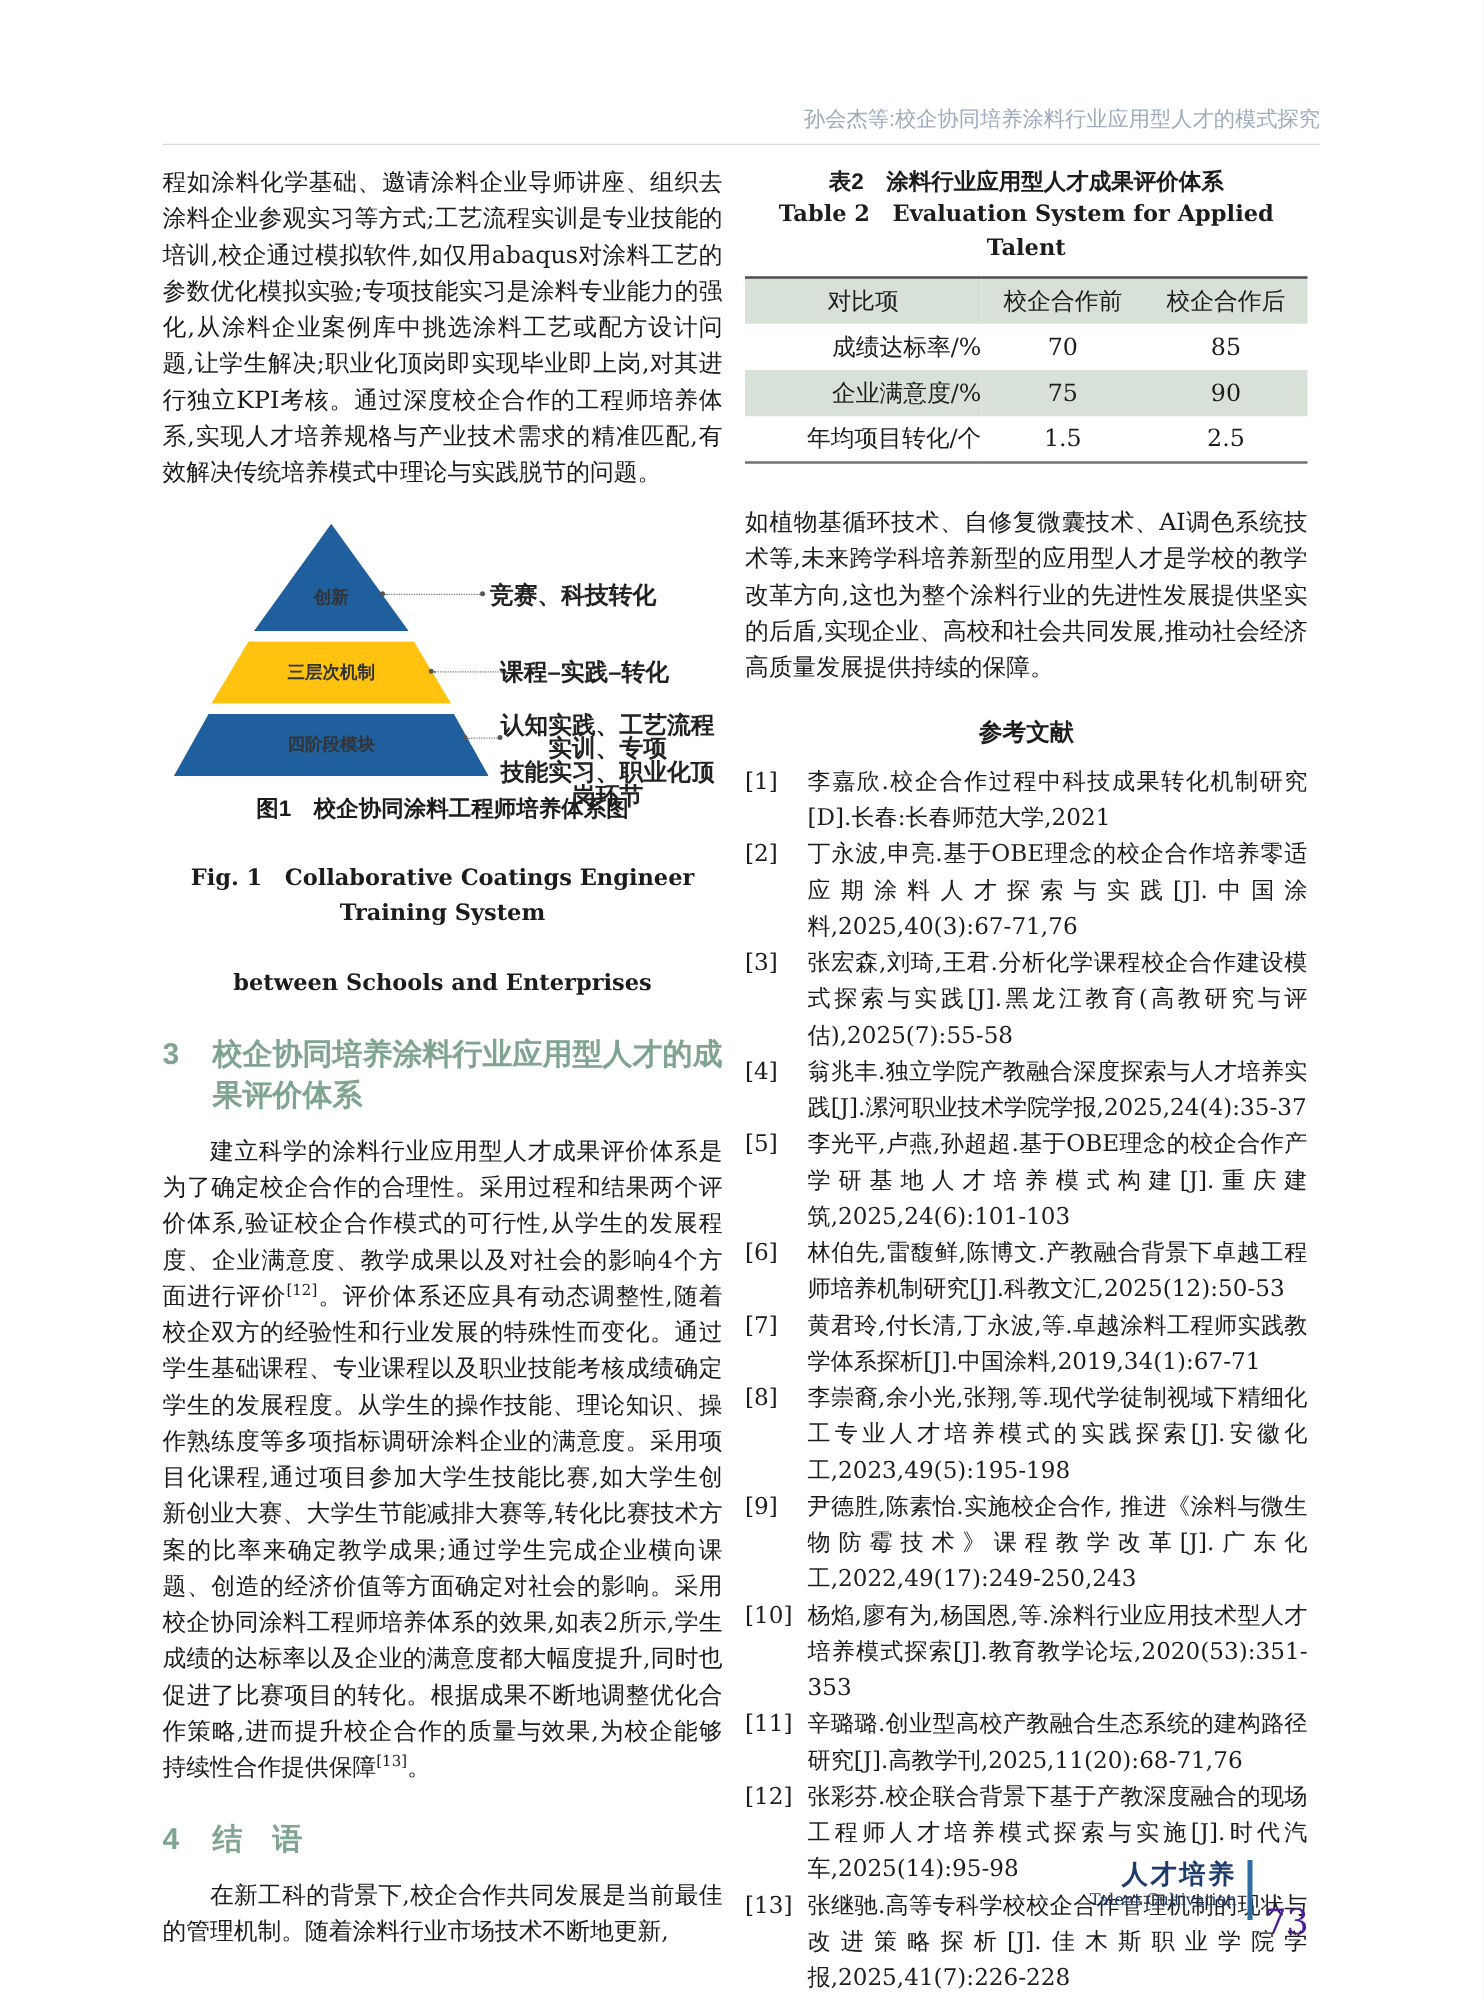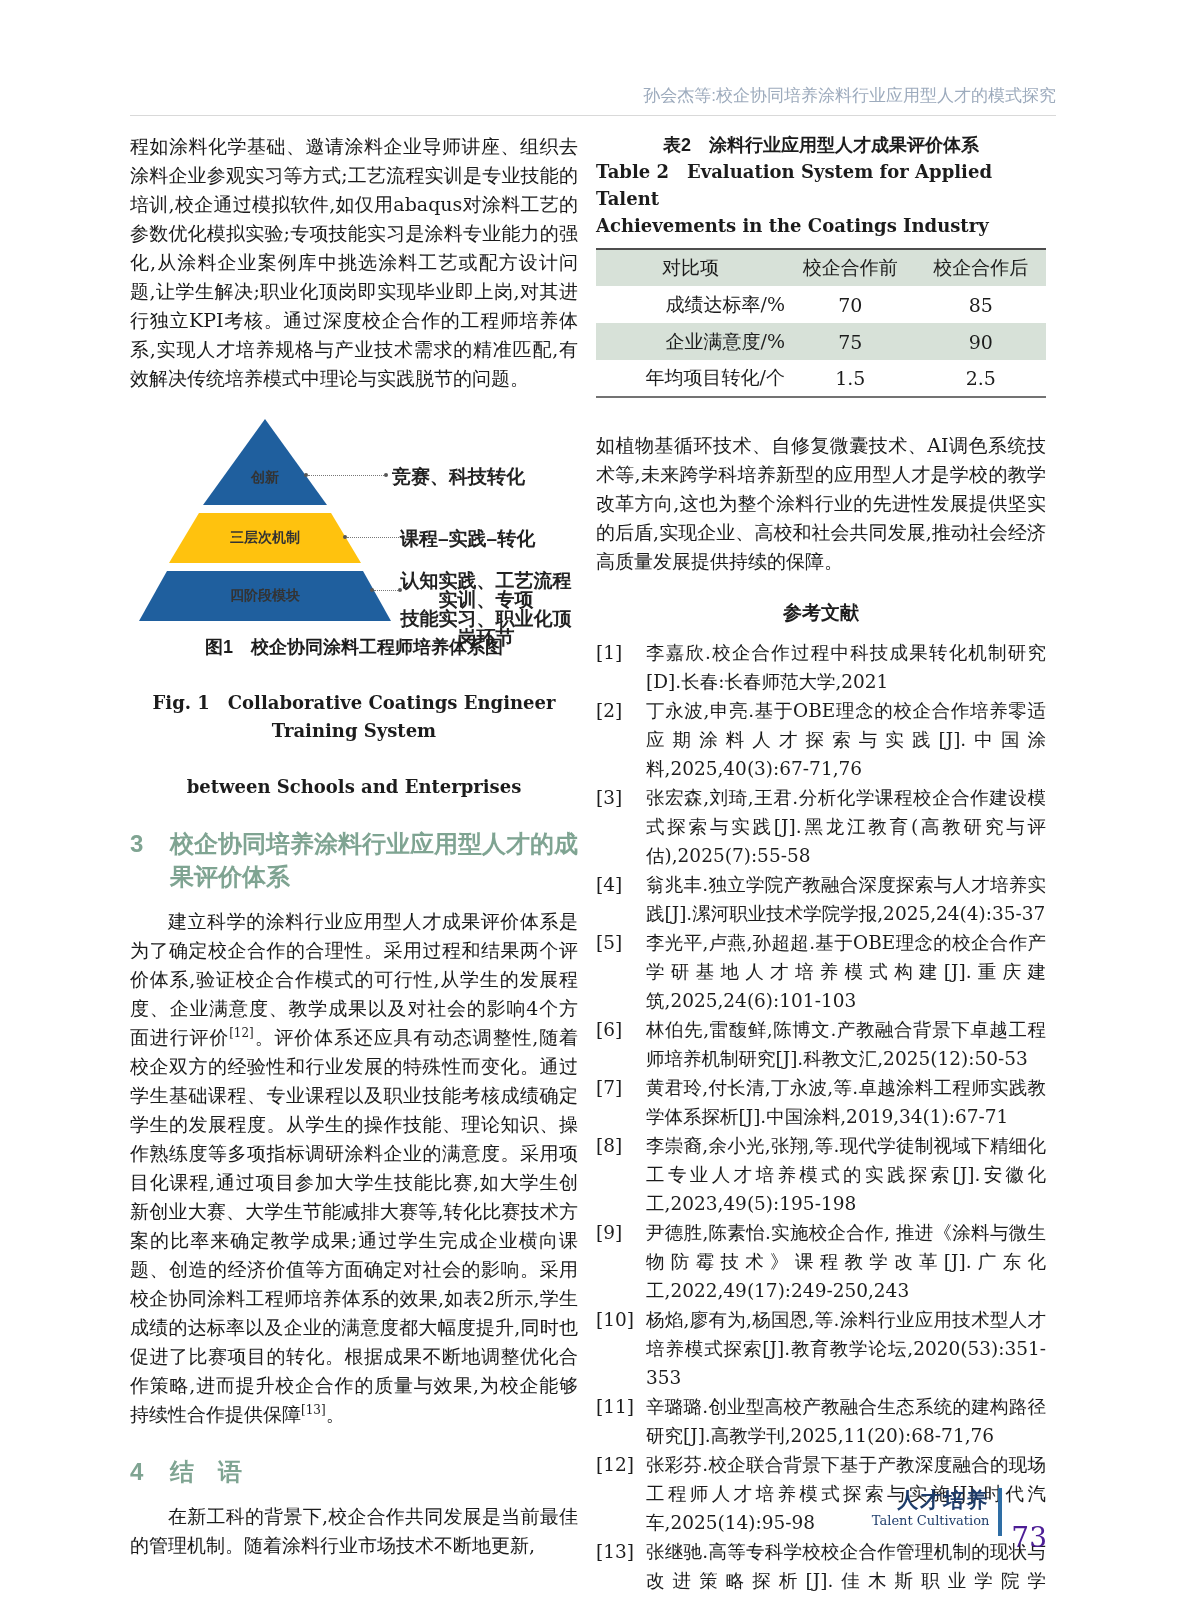--- a/index.html
+++ b/index.html
@@ -54,21 +54,21 @@
   
   .section-heading { display:flex; margin:26px 0 14px;
     font-family:"Liberation Sans", sans-serif; font-weight:bold;
     font-size:24px; line-height:33px; color:#7fa492; }
   .sec-num { flex:0 0 40px; }
   .sec-title { flex:1; }
 
   
   .table-title-zh { text-align:center; font-family:"Liberation Sans", sans-serif;
     font-weight:bold; font-size:18px; line-height:26px; }
-  .table-title-en { font-weight:bold; font-size:18px; line-height:27px; }
+  .table-title-en { text-align:center; font-weight:bold; font-size:18px; line-height:27px; }
   table.datatable { width:100%; border-collapse:collapse; margin-top:9px;
     border-top:2px solid #4d4d4d; border-bottom:2px solid #737373;
     font-size:19px; }
   table.datatable th, table.datatable td { font-weight:normal; height:37px; text-align:center; }
   table.datatable th { background:#d7e1d8; }
   table.datatable td.row-label { text-align:right; padding-left:10px; }
   table.datatable tr.shaded td { background:#d7e1d8; }
   .col-item { width:42%; } .col-bf { width:29%; } .col-af { width:29%; }
   .after-table { margin-top:33px; }
 
@@ -140,21 +140,20 @@
           <span class="sec-title">结　语</span>
         </h2>
 
         <p class="body-text indent">在新工科的背景下,校企合作共同发展是当前最佳的管理机制。随着涂料行业市场技术不断地更新,</p>
       </div>
 
       <div class="col-right">
 
         <div class="table-title-zh">表2　涂料行业应用型人才成果评价体系</div>
         <div class="table-title-en">Table 2　Evaluation System for Applied Talent</div>
-        <div class="table-title-en">Achievements in the Coatings Industry</div>
 
         <table class="datatable">
           <thead>
             <tr>
               <th class="col-item">对比项</th>
               <th class="col-bf">校企合作前</th>
               <th class="col-af">校企合作后</th>
             </tr>
           </thead>
           <tbody>

